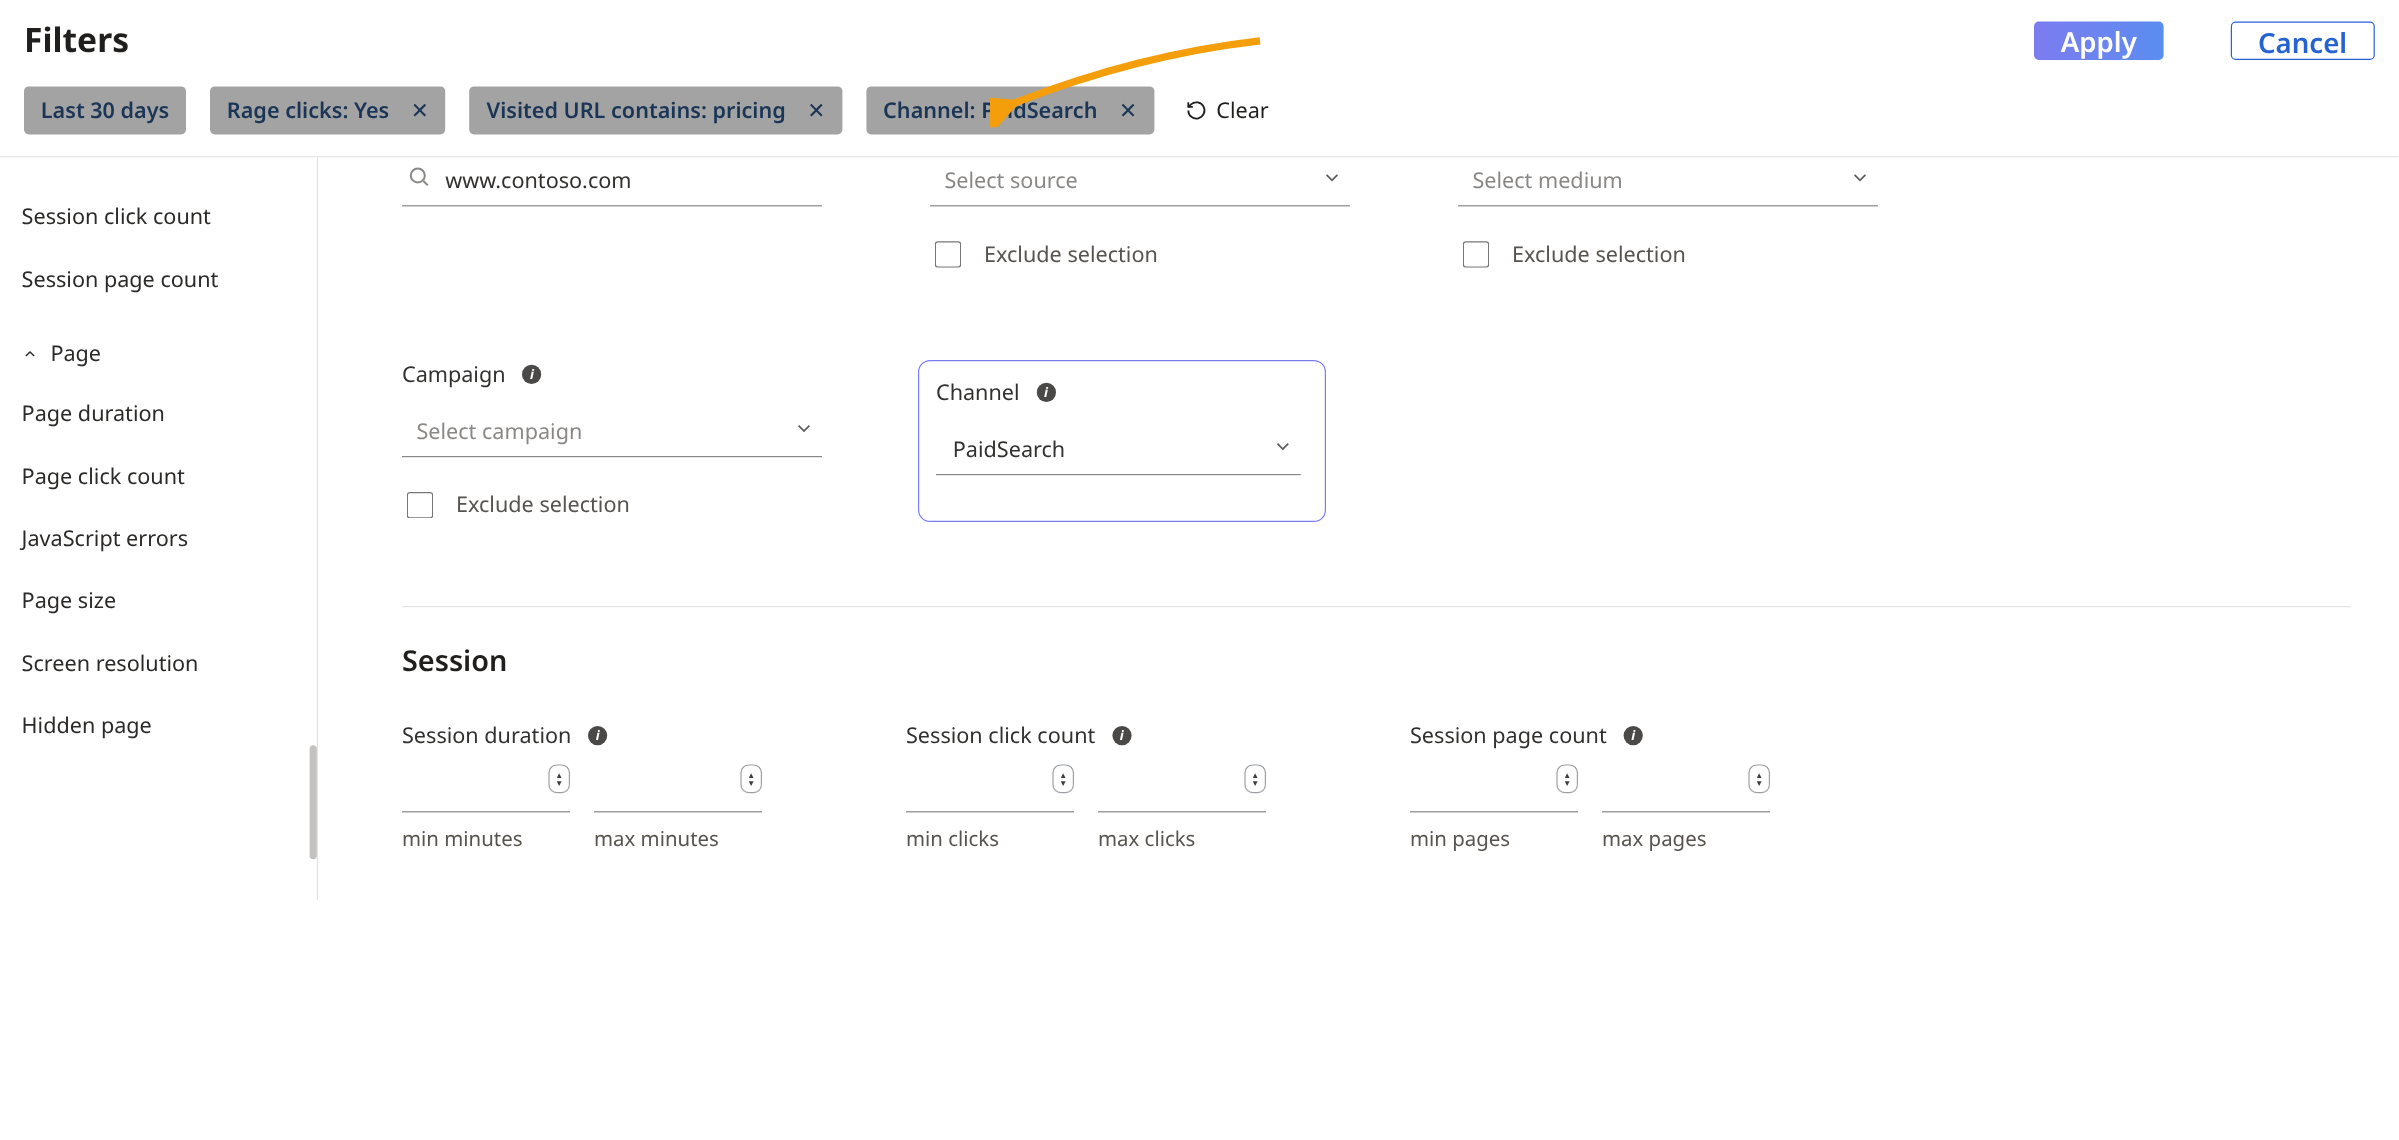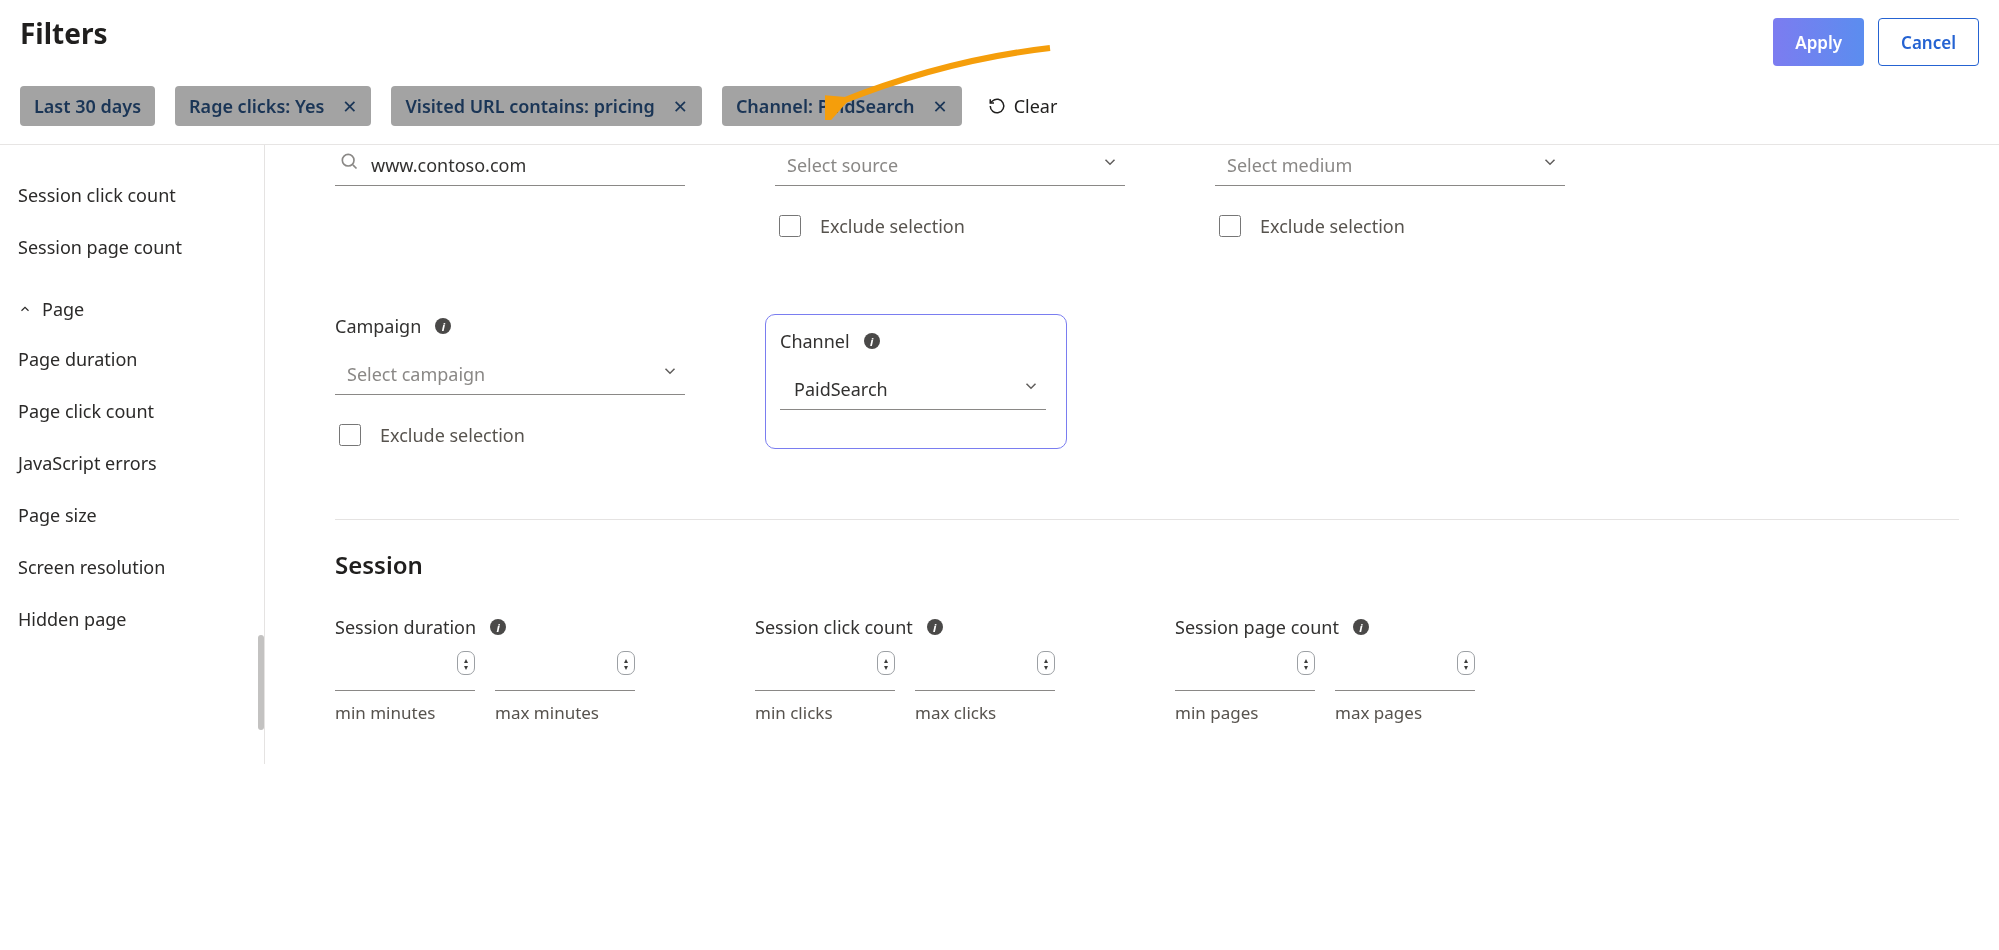--- a/index.html
+++ b/index.html
@@ -20,26 +20,27 @@
   }
   .header h1 {
     margin: 0;
     font-size: 28px;
     font-weight: 700;
     color: #201f1e;
   }
   .header .actions { display: flex; gap: 14px; padding-top: 4px; }
   .btn {
     font-family: inherit;
-    font-size: 17px;
+    font-size: 23px;
     font-weight: 600;
-    height: 48px;
+    height: 32px;
     padding: 0 22px;
     border-radius: 4px;
     cursor: pointer;
+    margin-left: 42px;
   }
   .btn-primary {
     background: linear-gradient(90deg,#7c7cf0 0%, #5b8def 100%);
     color: #fff;
     border: none;
   }
   .btn-outline {
     background: #fff;
     color: #2563d2;
     border: 1.5px solid #2563d2;
@@ -187,21 +188,21 @@
     margin-top: 26px; color:#57534e; font-size:18px;
   }
   .checkbox-row input {
     width: 22px; height: 22px; accent-color:#8a8886;
   }
 
   .highlight-box {
     border: 1.5px solid #7a7df0;
     border-radius: 10px;
     padding: 14px 20px 22px 14px;
-    width: 302px;
+    width: 340px;
   }
   .highlight-box .field-label { margin-top: 0; }
   .highlight-box .underline-input { padding-left: 14px; }
 
   hr.sep {
     border: none;
     border-top: 1px solid #e5e3e2;
     margin: 70px 0 28px 0;
   }
 

